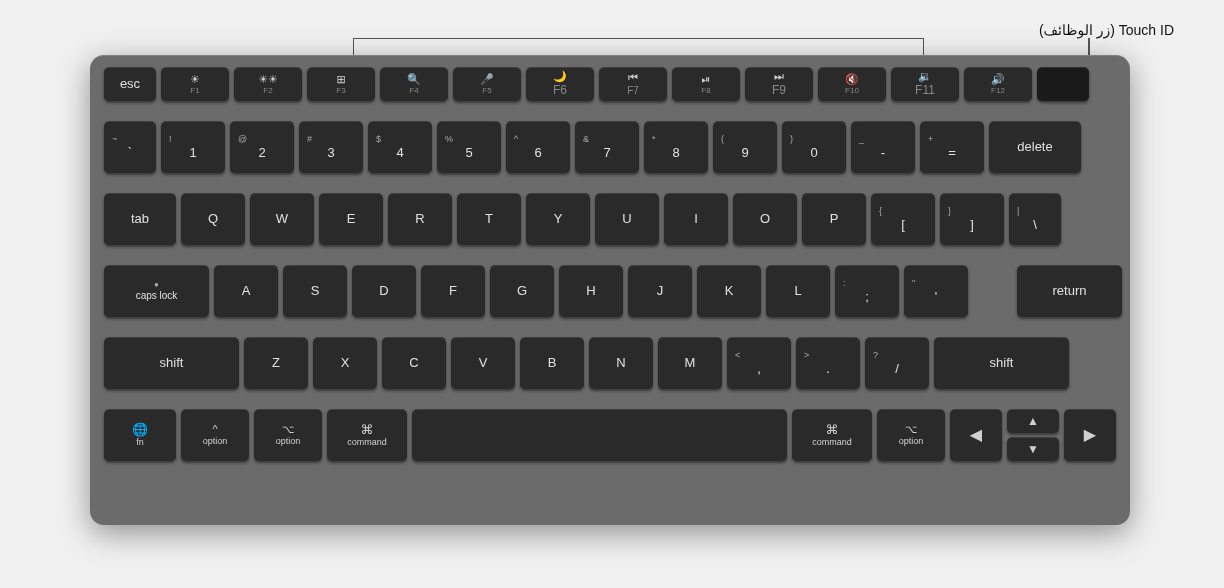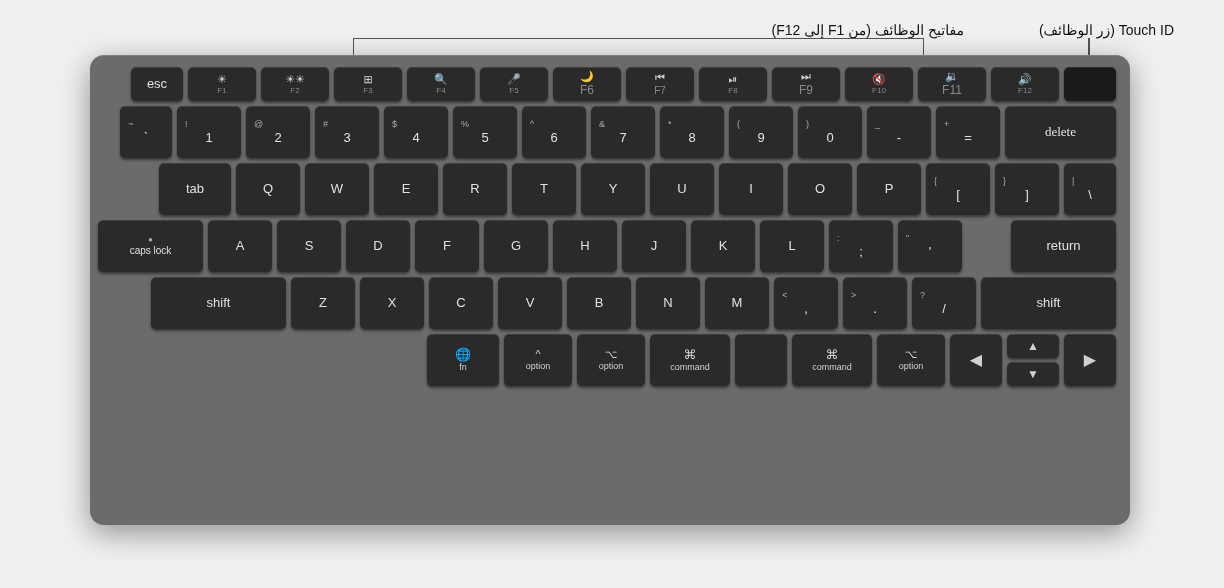--- a/index.html
+++ b/index.html
@@ -32,22 +32,21 @@
 
     .keyboard {
       background: #6b6b6b;
       border-radius: 14px;
       padding: 12px 14px 14px 14px;
       width: 100%;
       height: 100%;
       box-shadow: 0 8px 30px rgba(0,0,0,0.4), inset 0 1px 0 rgba(255,255,255,0.15);
       display: flex;
       flex-direction: column;
-      gap: 5px;
-      align-items: flex-end;
+      gap: 20px;
     }
 
     .key-row {
       display: flex;
       gap: 5px;
       align-items: stretch;
     }
 
     .key {
       background: #2a2a2a;
@@ -92,21 +91,21 @@
     .key-fn-narrow { width: 68px; }
 
     .key-touchid {
       background: #1a1a1a;
       width: 52px;
     }
 
     
     .key-backtick { width: 52px; }
     .key-num { width: 64px; }
-    .key-delete { width: 111px; font-size: 11px; font-family: Liberation Serif, serif; }
+    .key-delete { width: 92px; font-size: 11px; }
 
     
     .key-tab { width: 72px; font-size: 11px; }
     .key-letter { width: 64px; }
     .key-bracket { width: 64px; font-size: 10px; }
     .key-backslash { width: 52px; }
 
     
     .key-capslock { width: 105px; font-size: 9px; }
     .key-return { width: 105px; font-size: 11px; margin-left: 44px; }
@@ -209,23 +208,20 @@
   </style>
 </head>
 <body>
 
 <div class="scene">
 
   <div class="label label-touch-id">
     <span>Touch ID (زر الوظائف)</span>
   </div>
 
-  <div class="label label-fn-keys">
-    <span>مفاتيح الوظائف (من F1 إلى F12)</span>
-  </div>
 
   <div class="callout-line line-touchid-h"></div>
   <div class="callout-line line-fnkeys-h"></div>
   <div class="callout-line line-fnkeys-bracket-open"></div>
   <div class="callout-line line-fnkeys-bracket-close"></div>
 
   <div class="label label-fn-key">
     <div>مفتاح الوظائف</div>
     <div>(Fn)/الكرة الأرضية</div>
   </div>

